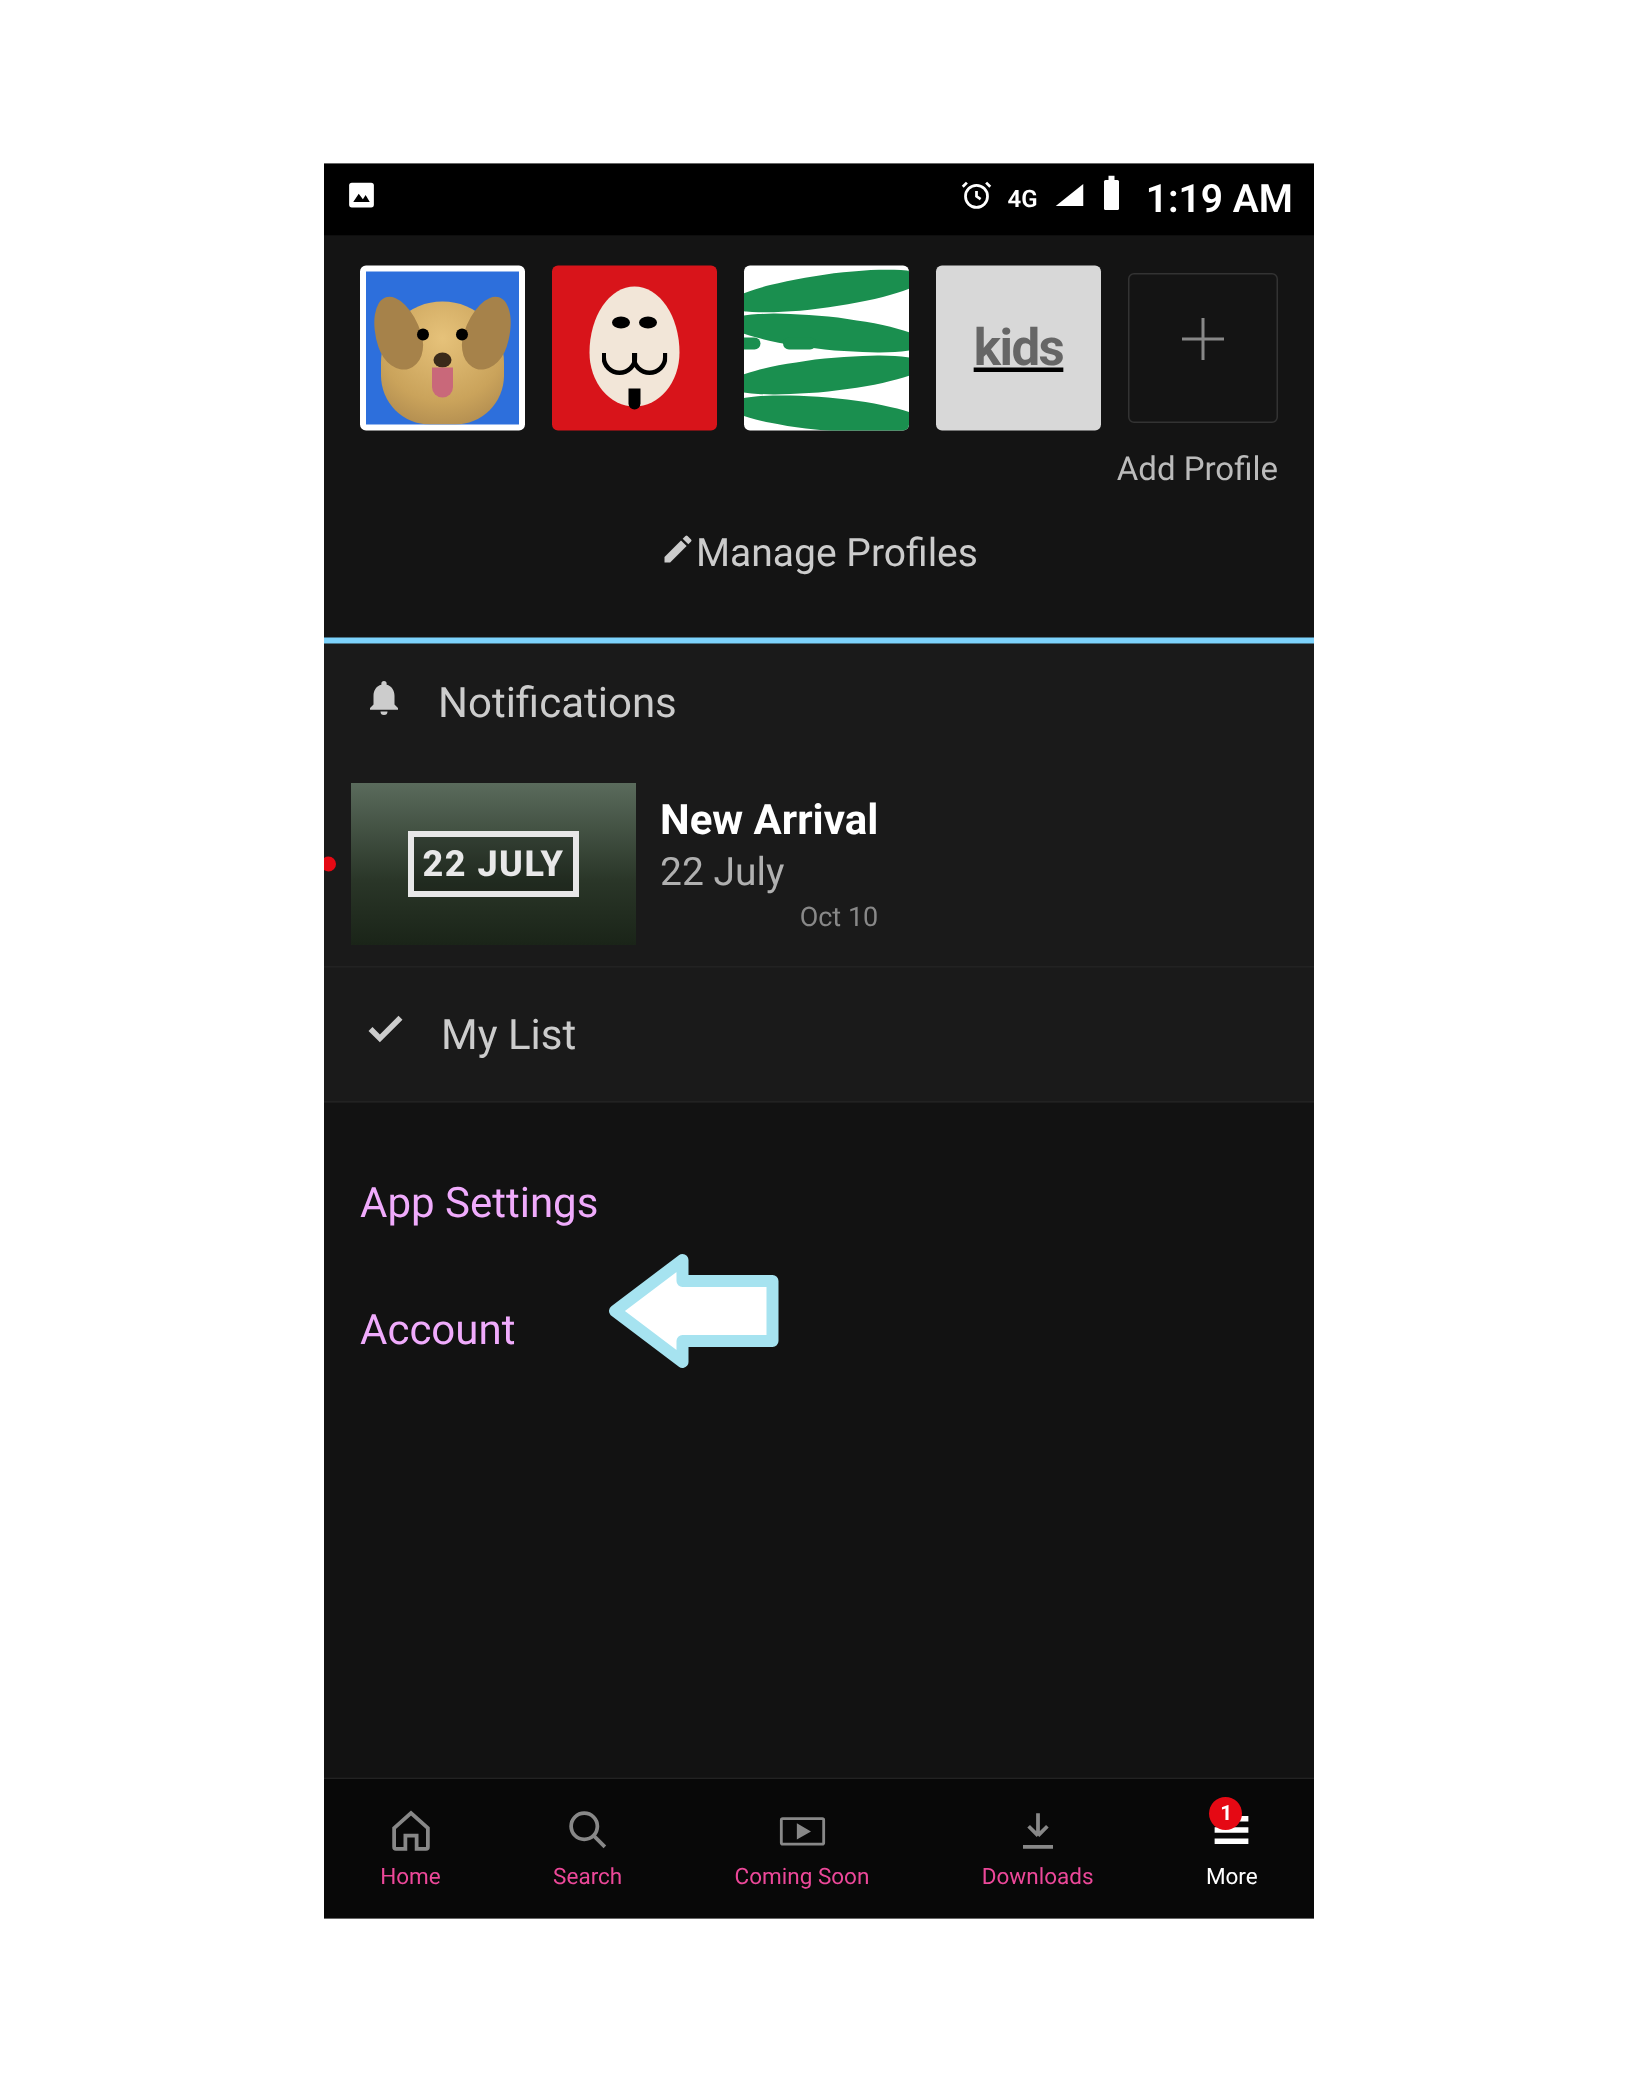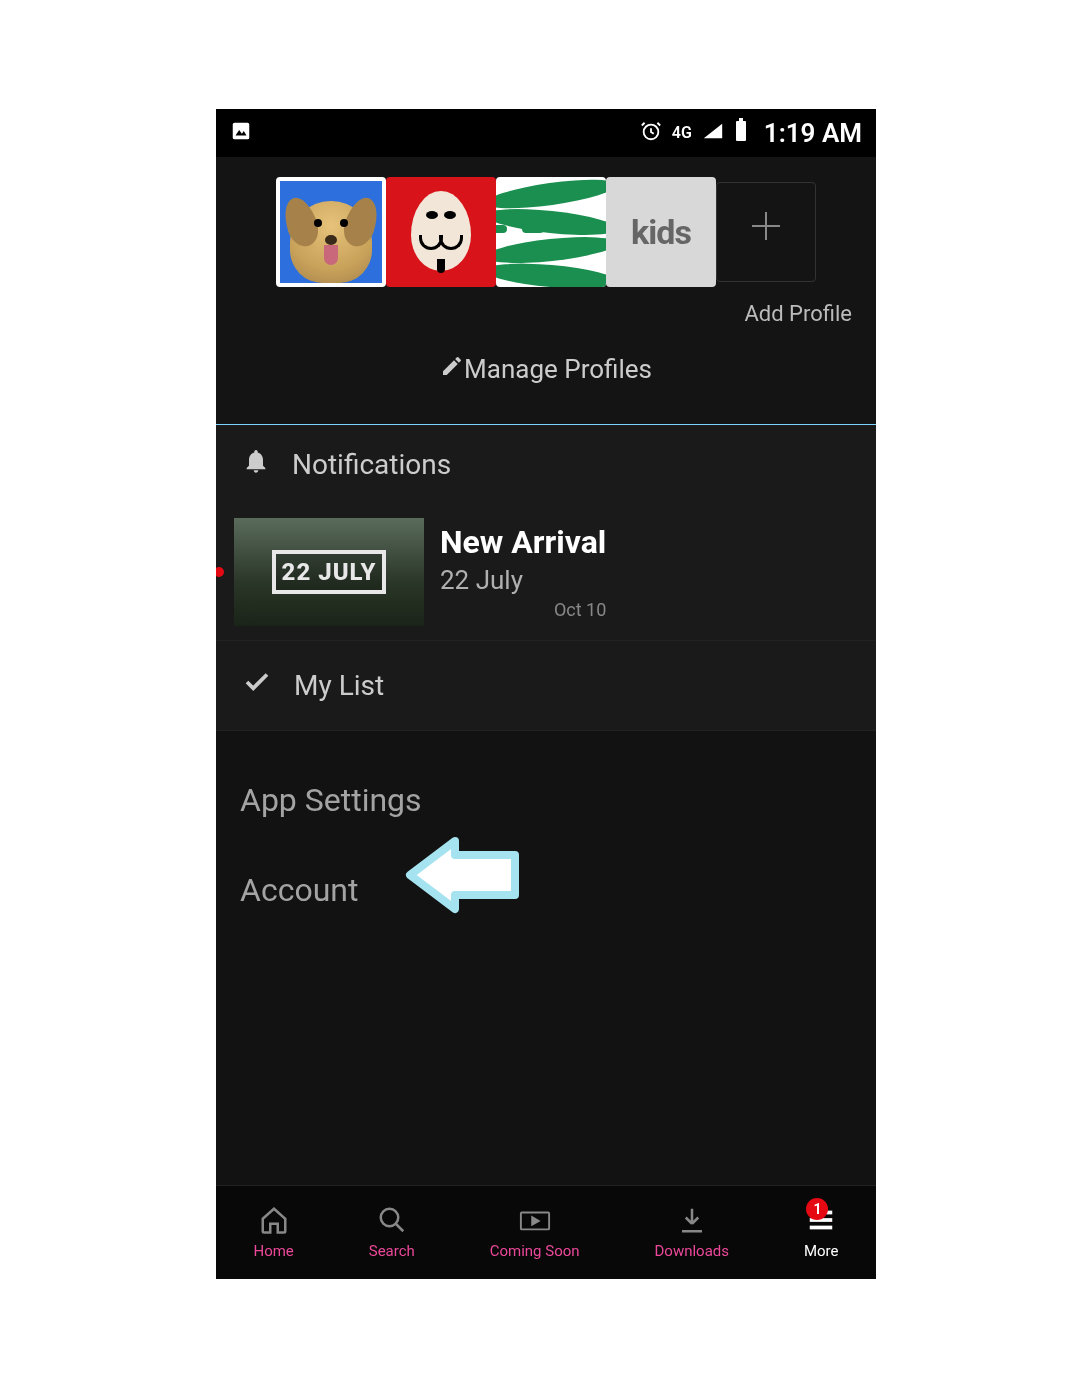--- a/index.html
+++ b/index.html
@@ -31,22 +31,24 @@
   }
   .status-left { display: flex; align-items: center; gap: 10px; }
   .status-right { display: flex; align-items: center; gap: 10px; }
   .status-right .time { font-weight: 600; margin-left: 6px; }
   .profiles-section {
     background: #141414;
     padding: 20px 10px 10px 10px;
   }
   .profiles-row {
     display: flex;
+    gap: 18px;
     justify-content: center;
     align-items: flex-start;
+    text-decoration: underline;
   }
   .profile {
     width: 110px;
     height: 110px;
     border-radius: 4px;
     display: flex;
     align-items: center;
     justify-content: center;
     cursor: pointer;
   }
@@ -79,21 +81,21 @@
     display: flex;
     align-items: center;
     justify-content: center;
     color: #ccc;
     font-size: 26px;
     padding: 28px 0 30px 0;
     cursor: pointer;
   }
   .section-notifications {
     background: #1a1a1a;
-    border-top: 1px solid #7dd3fc;
+    border-top: 4px solid #7dd3fc;
   }
   .notif-header {
     display: flex;
     align-items: center;
     gap: 22px;
     padding: 22px 26px;
     color: #ccc;
     font-size: 28px;
     cursor: pointer;
   }
@@ -129,39 +131,39 @@
   .notif-thumb .label {
     border: 4px solid #e8e8e8;
     color: #e8e8e8;
     font-weight: 800;
     font-size: 24px;
     padding: 4px 6px;
     letter-spacing: 1px;
     background: rgba(0,0,0,0.2);
   }
   .notif-text { display: flex; flex-direction: column; gap: 4px; }
-  .notif-title { color: #fff; font-weight: 700; font-size: 32px; }
+  .notif-title { color: #fff; font-weight: 700; font-size: 28px; }
   .notif-sub { color: #b0b0b0; font-size: 26px; }
   .notif-date { color: #888; font-size: 18px; text-align: right; }
   .mylist-row {
     display: flex;
     align-items: center;
     gap: 22px;
     padding: 26px 26px;
     color: #ccc;
     font-size: 28px;
     border-bottom: 1px solid #222;
     cursor: pointer;
   }
   .settings-list {
     padding: 24px 24px;
   }
   .settings-item {
-    color: #a3a3a3;
-    font-size: 32px;
+    color: #f0abfc;
+    font-size: 28px;
     padding: 26px 0;
     cursor: pointer;
     position: relative;
   }
   .arrow-annotation {
     position: absolute;
     left: 160px;
     top: -10px;
     pointer-events: none;
   }

